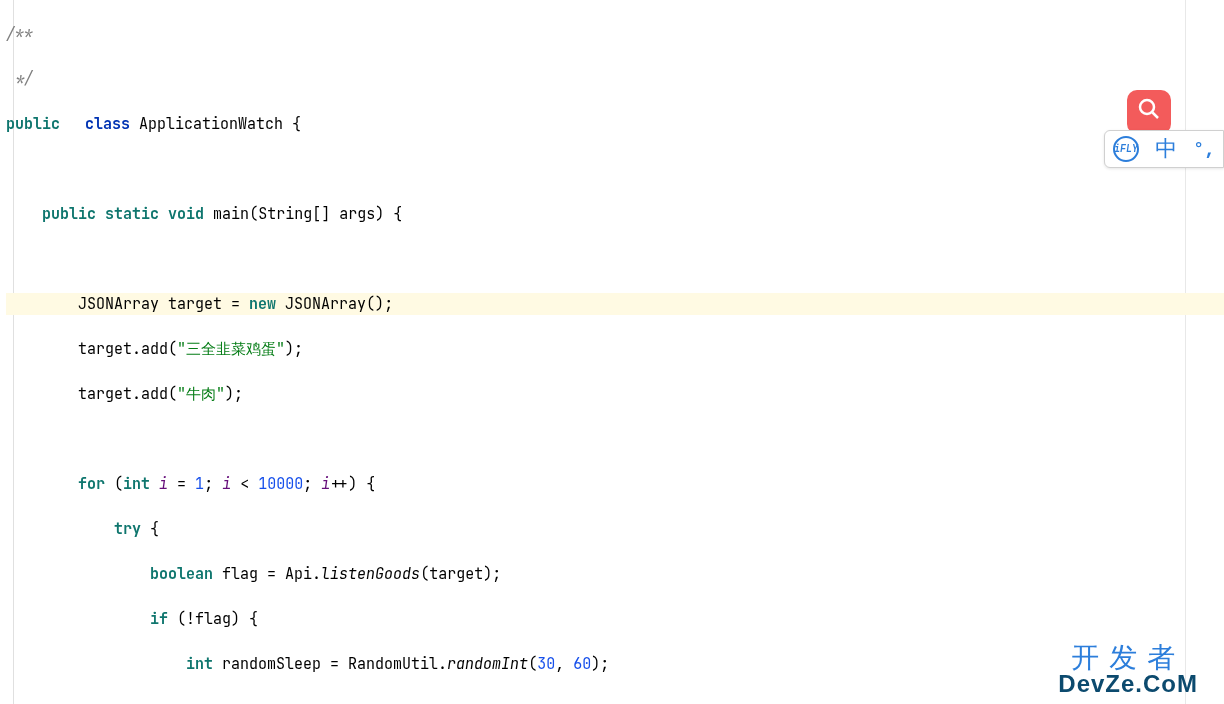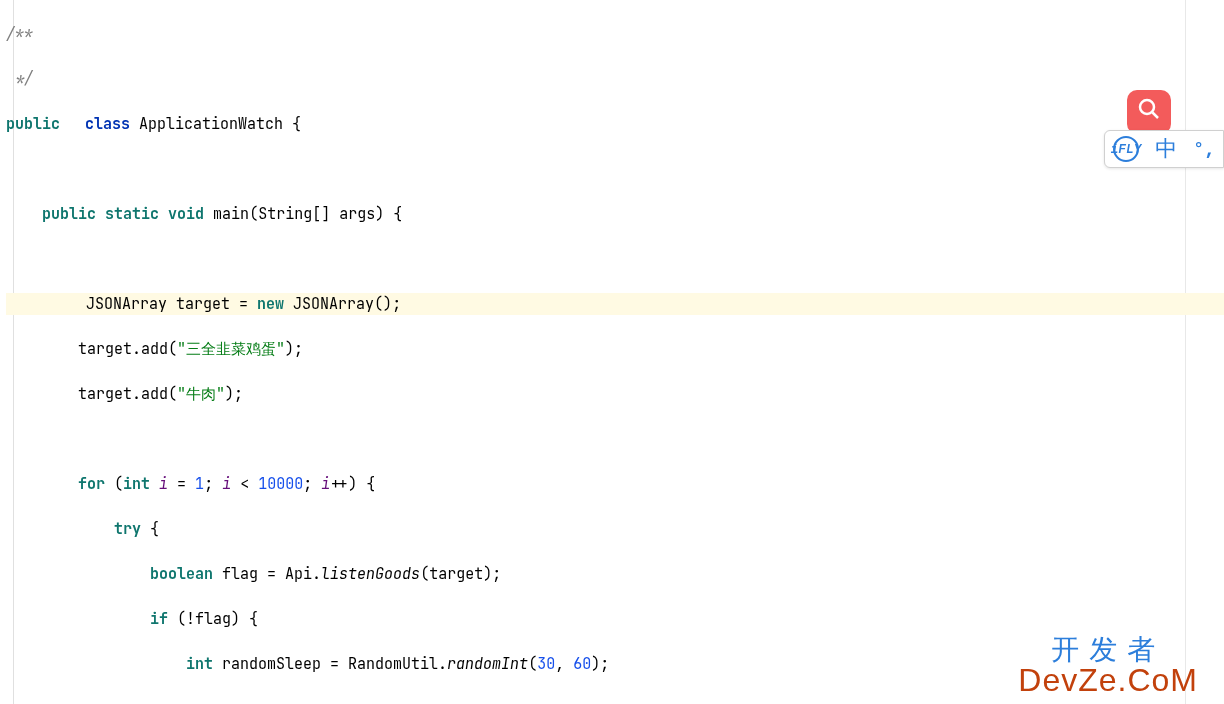--- a/index.html
+++ b/index.html
@@ -28,21 +28,20 @@
     left: 0;
     top: 0;
     right: 0;
     padding-left: 6px;
     white-space: pre;
     font-family: inherit;
   }
   .line { display: block; height: 22.5px; }
   .highlight-line {
     background: #fffae3;
-    padding-left: 8px;
   }
   .right-ruler {
     position: absolute;
     right: 38px;
     top: 0;
     width: 1px;
     height: 100%;
     background: #e8e8e8;
   }
   .c-comment { color: #808080; font-style: italic; }
@@ -79,35 +78,35 @@
     border: 1px solid #d0d0d0;
     border-radius: 6px 0 0 6px;
     display: flex;
     align-items: center;
     justify-content: space-around;
     box-shadow: 0 1px 3px rgba(0,0,0,0.1);
   }
   .ime-ifly {
     width: 26px; height: 26px; border: 2px solid #2C7EDB; border-radius: 50%;
     display: flex; align-items: center; justify-content: center;
-    color: #2C7EDB; font-size: 13px; font-weight: bold; font-style: italic;
+    color: #2C7EDB; font-size: 10px; font-weight: bold; font-style: italic;
   }
   .ime-zh { color: #2C7EDB; font-size: 22px; font-weight: 500; }
   .ime-punct { color: #2C7EDB; font-size: 18px; font-weight: bold; }
 
   .watermark {
     position: absolute;
     right: 26px;
     bottom: 8px;
     text-align: center;
     font-family: sans-serif;
     line-height: 1;
   }
   .watermark .l1 { color: #2C7EDB; font-size: 28px; letter-spacing: 10px; font-weight: 400; }
-  .watermark .l2 { color: #c2410c; font-size: 32px; font-weight: 400; letter-spacing: 1px; }
+  .watermark .l2 { color: #0c4a6e; font-size: 24px; font-weight: 700; letter-spacing: 1px; }
 </style>
 </head>
 <body>
 
 <div class="right-ruler"></div>
 
 <div class="gutter"></div>
 
 <div class="code-area">
 <span class="line"><span class="c-comment">/**</span></span>

